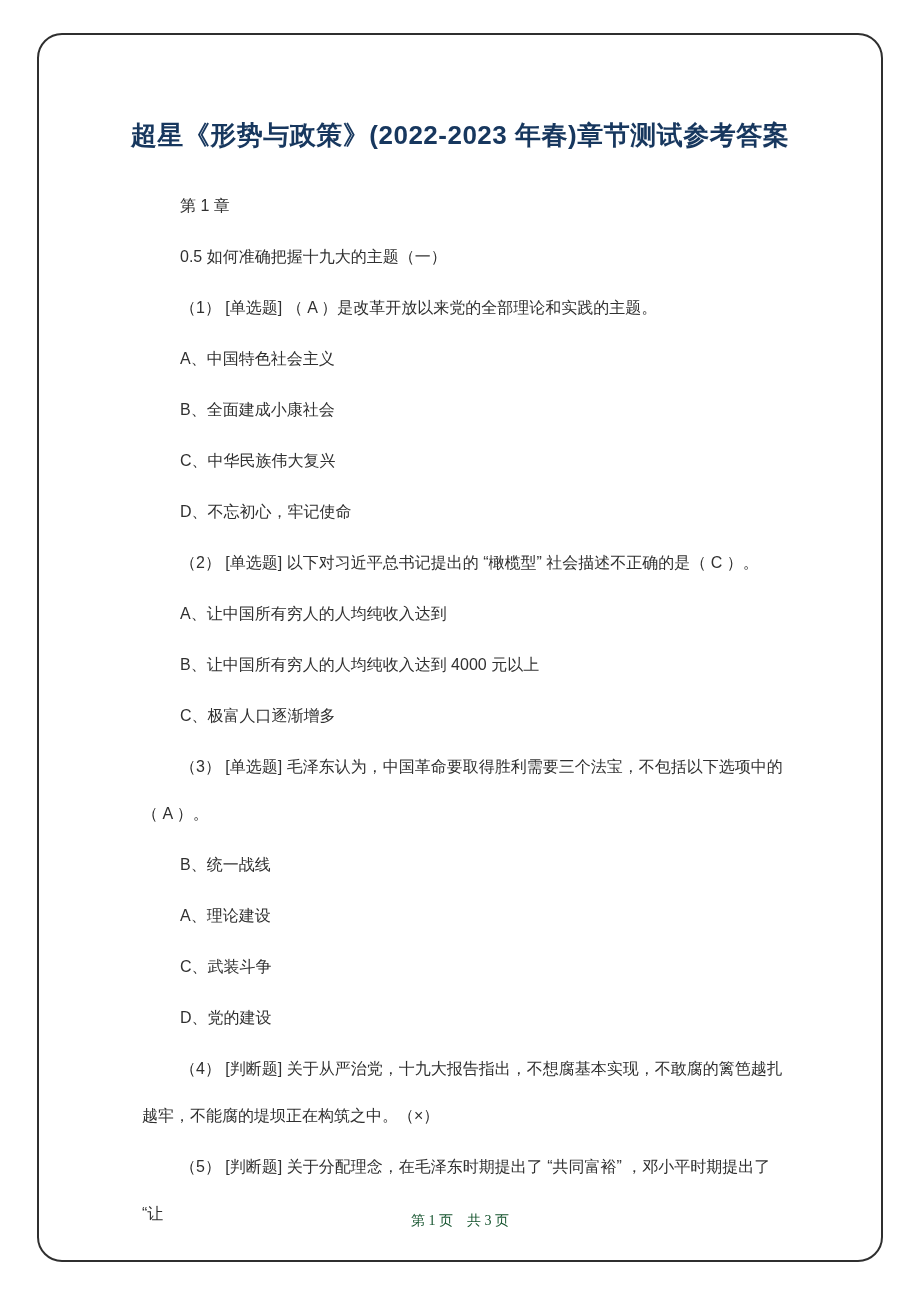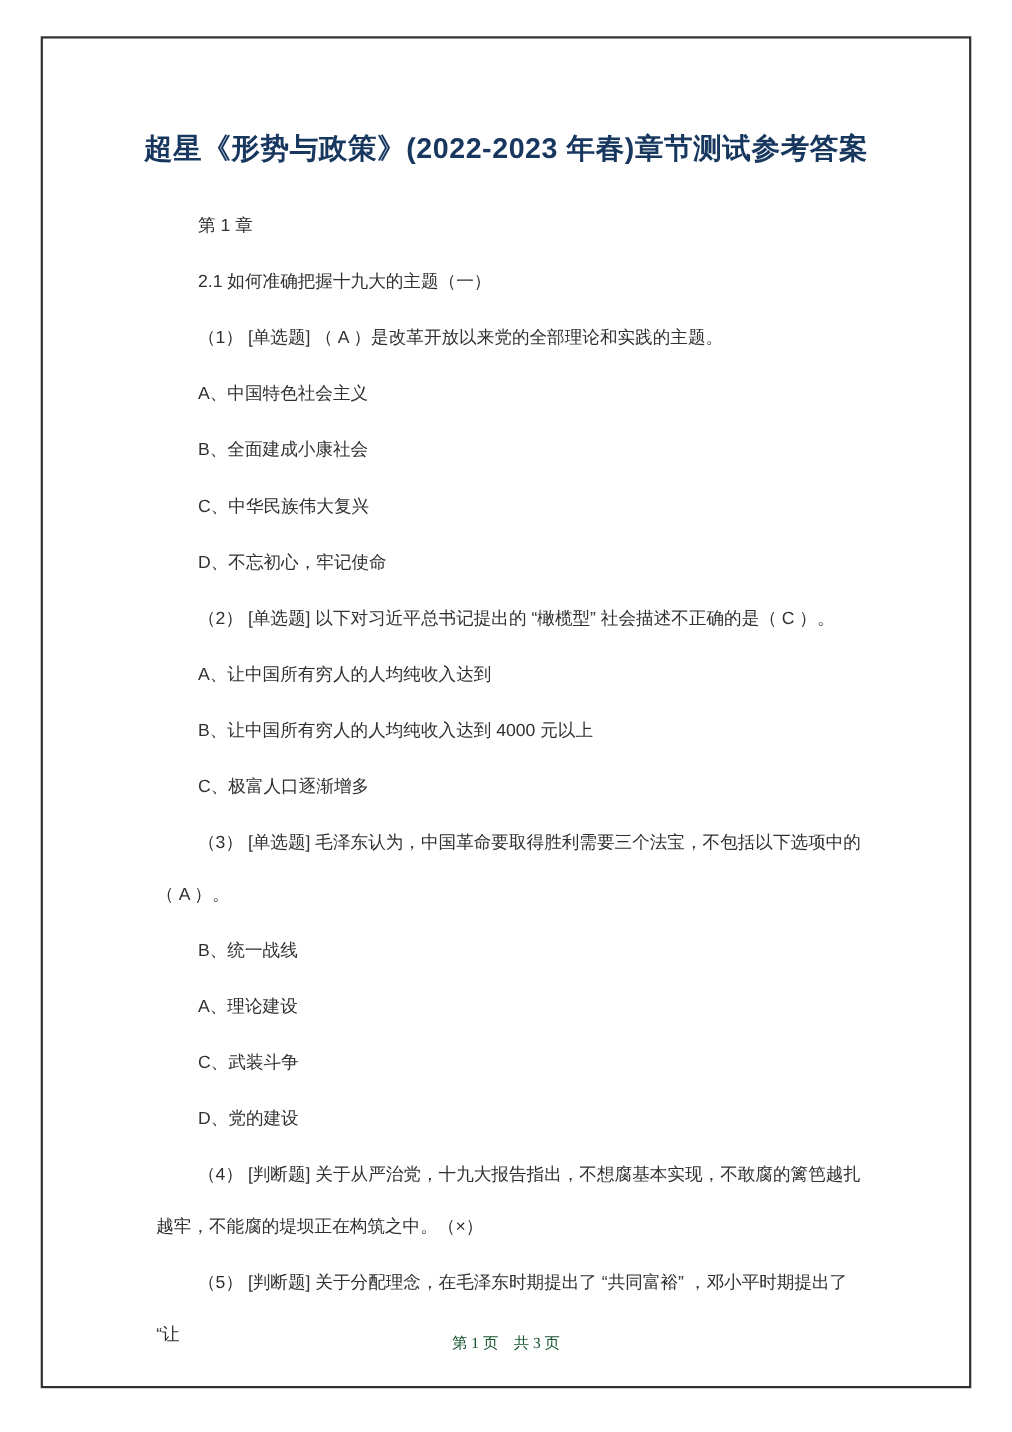--- a/index.html
+++ b/index.html
@@ -1,15 +1,15 @@
 <!DOCTYPE html>
 <html><head>
 <meta charset="utf-8">
 <style>
-  * { box-sizing: border-box; }
+  * { box-sizing: border-box; border-radius: 25px; }
   html, body {
     margin: 0;
     padding: 0;
     background: #ffffff;
     width: 920px;
     height: 1302px;
     font-family: "Liberation Sans", sans-serif;
   }
   .canvas {
     position: relative;
@@ -63,21 +63,21 @@
 
 <div class="canvas">
   <div class="page-frame">
 
     <h1 class="doc-title">超星《形势与政策》(2022-2023 年春)章节测试参考答案</h1>
 
     <div class="doc-body">
 
       <p class="para">第 1 章</p>
 
-      <p class="para">2.1 如何准确把握十九大的主题（一）</p>
+      <p class="para">0.5 如何准确把握十九大的主题（一）</p>
 
       <p class="para">（1） [单选题] （ A ）是改革开放以来党的全部理论和实践的主题。</p>
       <p class="para">A、中国特色社会主义</p>
       <p class="para">B、全面建成小康社会</p>
       <p class="para">C、中华民族伟大复兴</p>
       <p class="para">D、不忘初心，牢记使命</p>
 
       <p class="para">（2） [单选题] 以下对习近平总书记提出的 “橄榄型” 社会描述不正确的是（ C ）。</p>
       <p class="para">A、让中国所有穷人的人均纯收入达到</p>
       <p class="para">B、让中国所有穷人的人均纯收入达到 4000 元以上</p>

